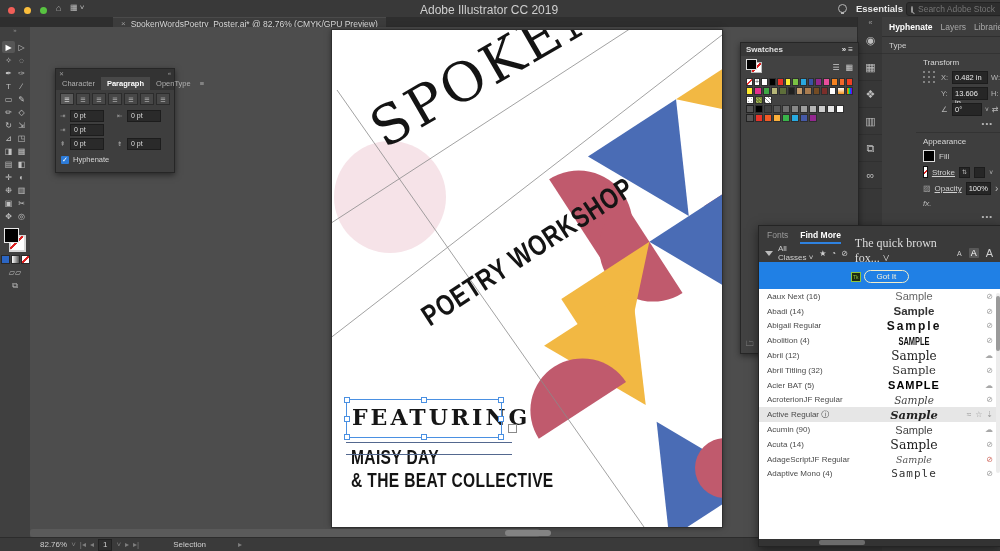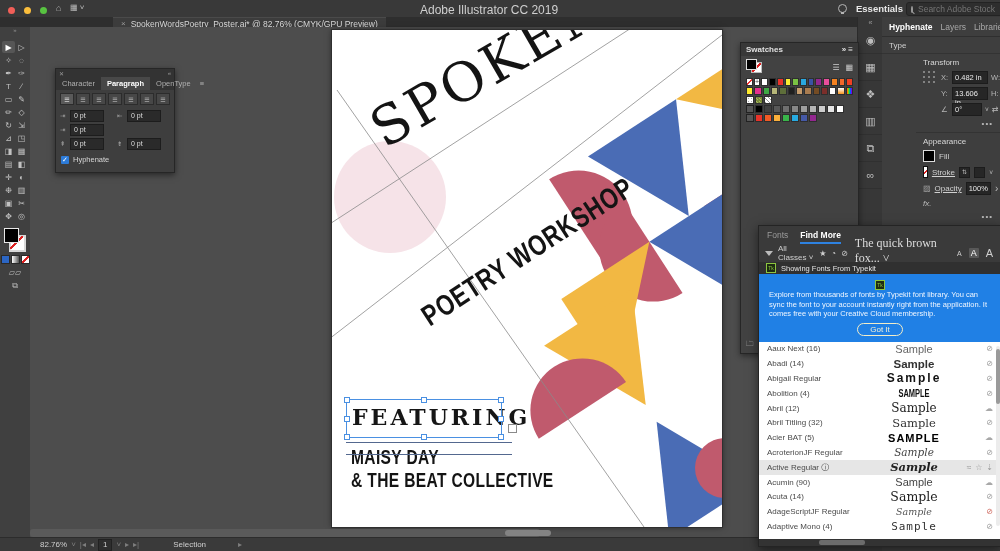--- a/index.html
+++ b/index.html
@@ -534,27 +534,22 @@
       <span class="funnel"></span>
       <span><span>All Classes</span> ˅</span>
       <span>★</span>
       <span>◔</span>
       <span>⊘</span>
       <span class="f-preview"><span>The quick brown fox...</span> ˅</span>
       <span class="sizeA">A</span>
       <span class="sizeA mid">A</span>
       <span class="sizeA big">A</span>
     </div>
-    <div class="tkbar">
-      <span class="tkicon">Tk</span>
-      <span>Showing Fonts From Typekit</span>
-    </div>
     <div class="banner">
       <span class="tkicon" style="display:inline-block;">Tk</span>
-      <div class="bb">Explore from thousands of fonts by Typekit font library. You can sync the font to your account instantly right from the application. It comes free with your Creative Cloud membership.</div>
       <span class="gotit">Got It</span>
     </div>
     <div class="flist" id="fontlist">
       <span class="vsb">
           <i></i>
         </span>
     <div class="frow">
           <span class="fname">Aaux Next (16)</span>
           <span class="fsample s-light">Sample</span>
           <span class="ficon">

